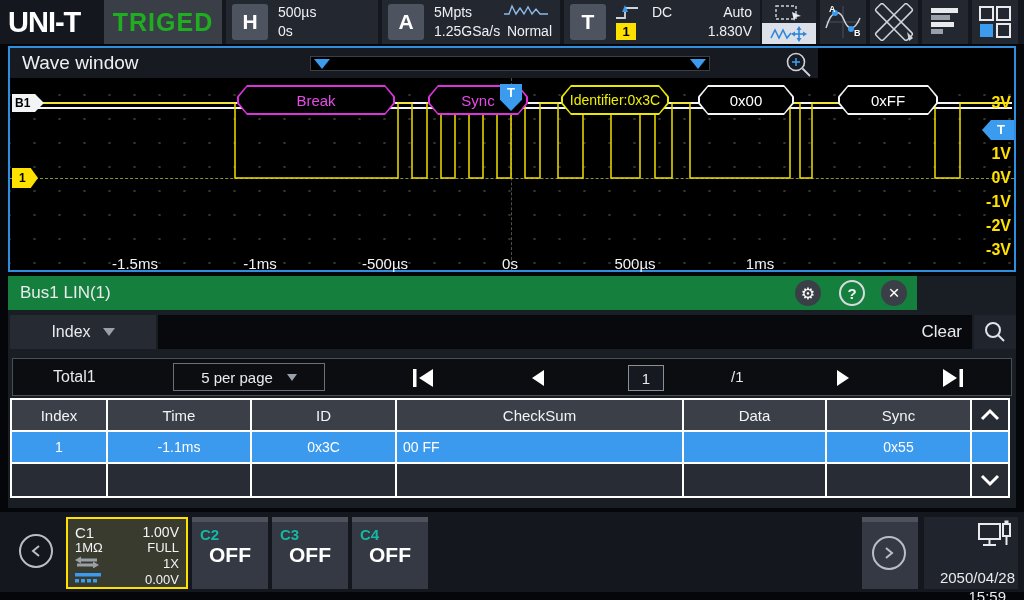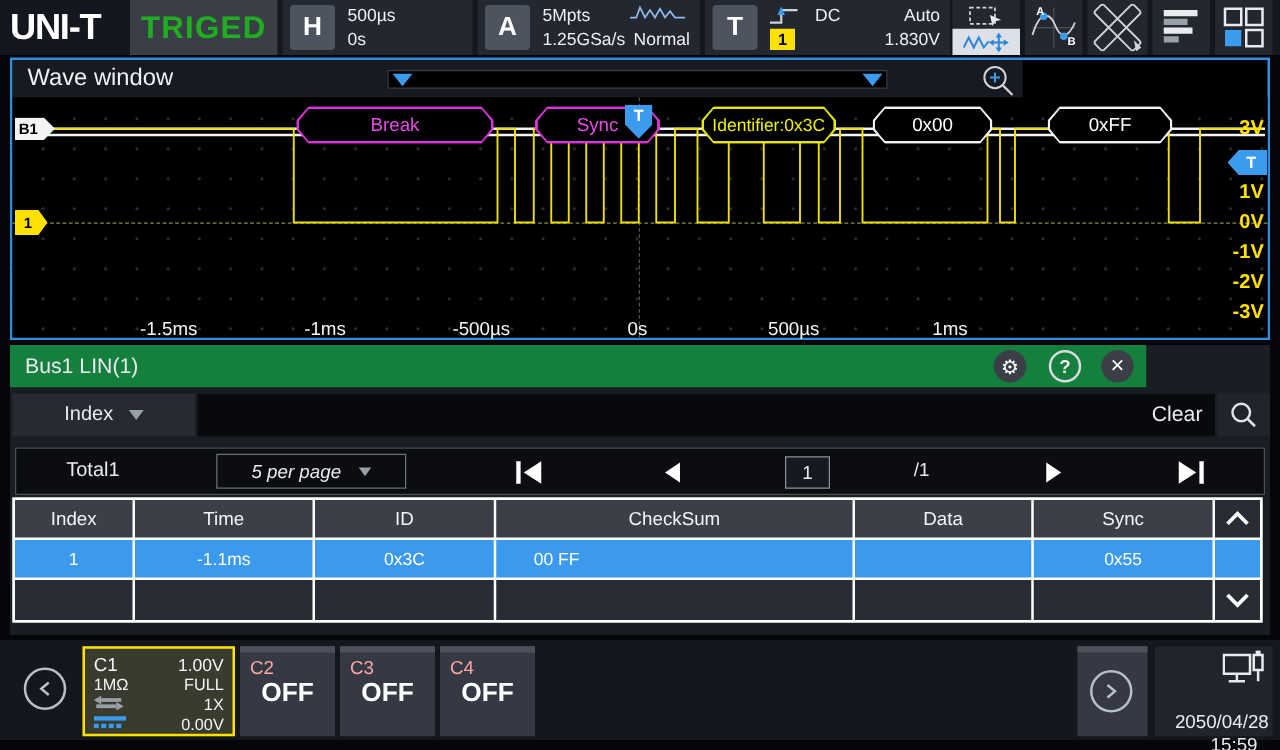--- a/index.html
+++ b/index.html
@@ -47,21 +47,21 @@
               grid-template-rows:30px 30px 32px; gap:2px; background:#fff; border:2px solid #fff; }
   .th { background:#3a3f48; display:flex; align-items:center; justify-content:center; font-size:15px; color:#f2f4f6; }
   .td-sel { background:#3b9aee; display:flex; align-items:center; justify-content:center; font-size:14px; color:#fff; }
   .td-emp { background:#282c34; }
   .scrl { background:#282c34; display:flex; align-items:center; justify-content:center; }
 
   
   #chanbar { left:0; top:512px; width:1024px; height:80px; background:#14171d; }
   .chcard { position:absolute; top:5px; height:72px; background:#343943; }
   .chcard::before { content:""; position:absolute; left:0; top:0; width:100%; height:5px; background:#4d525c; }
-  .chname { position:absolute; left:8px; top:9px; font-size:15px; color:#fca5a5; }
+  .chname { position:absolute; left:8px; top:9px; font-size:15px; color:#14b8a6;font-weight:bold; }
   .choff { position:absolute; left:0; top:26px; width:100%; text-align:center; font-size:21px; font-weight:bold; color:#fff; }
   .circbtn { position:absolute; width:34px; height:34px; border-radius:50%; border:2px solid #b9bfc7; display:flex; align-items:center; justify-content:center; }
   #c1card { position:absolute; left:66px; top:5px; width:122px; height:72px; background:#3a3b2f; border:2px solid #ffe100; font-size:13px; }
   .c1l { position:absolute; left:7px; color:#f2f4f6; }
   .c1r { position:absolute; right:7px; color:#f2f4f6; text-align:right; }
 </style>
 </head>
 <body>
 
 <div id="stage">
@@ -278,21 +278,21 @@
       <div class="abs" style="left:966px; top:5px; width:42px; height:34px; background:#20242c; display:flex; align-items:center; justify-content:center;">
         <svg width="24" height="24">
           <circle cx="10" cy="10" r="7" fill="none" stroke="#dfe3ea" stroke-width="2"></circle>
           <line x1="15" y1="15" x2="21" y2="21" stroke="#dfe3ea" stroke-width="2"></line>
         </svg>
       </div>
     </div>
 
     <div id="pagerbar">
       <span class="abs" style="left:40px; top:9px; font-size:16px;">Total1</span>
-      <div class="abs" style="left:160px; top:4px; width:152px; height:28px; border:1px solid #6a7078; display:flex; align-items:center; justify-content:center; gap:14px;font-style:italic;">
+      <div class="abs" style="left:160px; top:4px; width:152px; height:28px; border:1px solid #6a7078; display:flex; align-items:center; justify-content:center; gap:14px;">
         <span style="font-size:15px;">5 per page</span>
         <span class="tri-down" style="border-left-width:5px; border-right-width:5px; border-top-width:7px;"></span>
       </div>
       <div class="pagebtn" style="left:395px;">
         <svg width="26" height="22">
           <rect x="3" y="2" width="3.5" height="18" fill="#fff"></rect>
             <polygon points="23,2 9,11 23,20" fill="#fff"></polygon>
         </svg>
       </div>
       <div class="pagebtn" style="left:510px;">
@@ -327,21 +327,21 @@
       <div class="th">Sync</div>
       <div class="scrl">
         <svg width="24" height="16">
             <polyline points="4,12 12,4 20,12" fill="none" stroke="#fff" stroke-width="3"></polyline>
           </svg>
       </div>
 
       <div class="td-sel">1</div>
       <div class="td-sel">-1.1ms</div>
       <div class="td-sel">0x3C</div>
-      <div class="td-sel" style="justify-content:flex-start; padding-left:30px;">00 FF</div>
+      <div class="td-sel" style="justify-content:flex-start; padding-left:6px;">00 FF</div>
       <div class="td-sel"></div>
       <div class="td-sel">0x55</div>
       <div style="background:#3b9aee;"></div>
 
       <div class="td-emp"></div>
       <div class="td-emp"></div>
       <div class="td-emp"></div>
       <div class="td-emp"></div>
       <div class="td-emp"></div>
       <div class="td-emp"></div>

